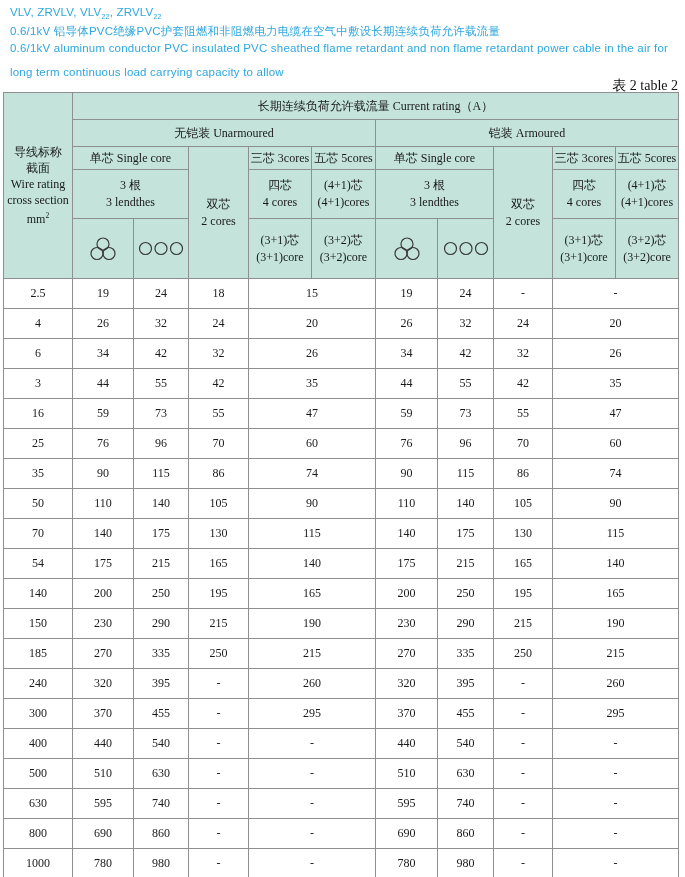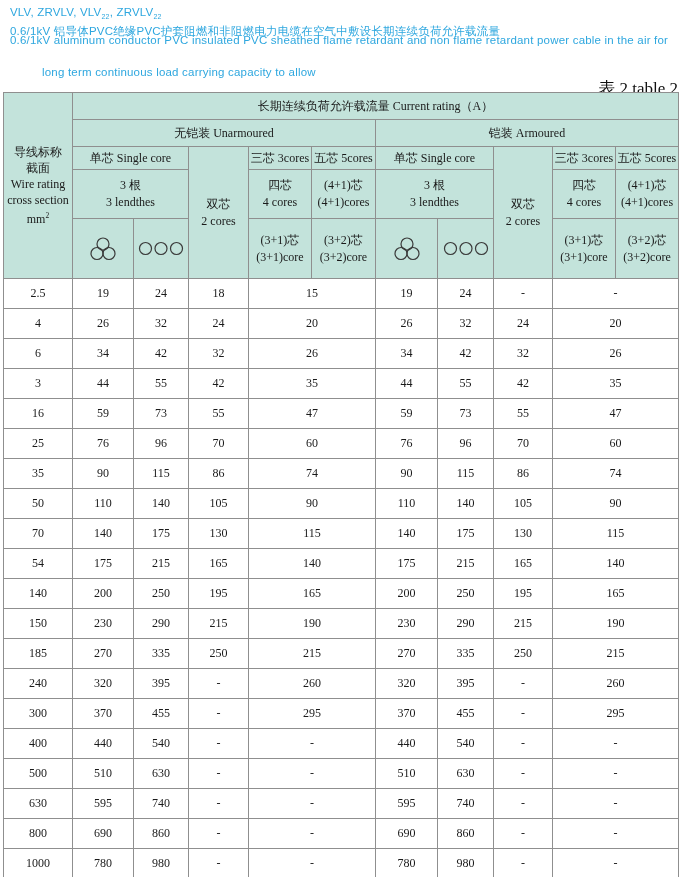--- a/index.html
+++ b/index.html
@@ -14,26 +14,26 @@
     width:685px;height:877px;position:relative;background:#ffffff;
     font-family:"Liberation Sans",sans-serif;color:var(--text-black);
     overflow:hidden;
   }
   .title-line{
     position:absolute;left:10px;color:var(--title-blue);
     font-size:11.5px;letter-spacing:.2px;white-space:nowrap;
   }
   .t1{top:6px;}
   .t2{top:24px;}
-  .t3{top:34px;}
-  .t4{top:66px;margin-left:32px;}
+  .t3{top:42px;}
+  .t4{top:66px;}
   .title-line sub{font-size:7px;}
   .table-label{
     position:absolute;top:77px;left:3px;width:675px;text-align:right;
-    font-family:"Liberation Serif",serif;font-size:17px;color:#111;
+    font-family:"Liberation Serif",serif;font-size:14px;color:#111;
   }
   table.rating{
     position:absolute;top:92px;left:3px;width:675px;
     border-collapse:collapse;table-layout:fixed;
     font-family:"Liberation Serif",serif;font-size:12px;color:#1a1a1a;
   }
   table.rating th,table.rating td{
     border:1px solid var(--grid-border);
     text-align:center;vertical-align:middle;
     padding:0 1px;font-weight:normal;

